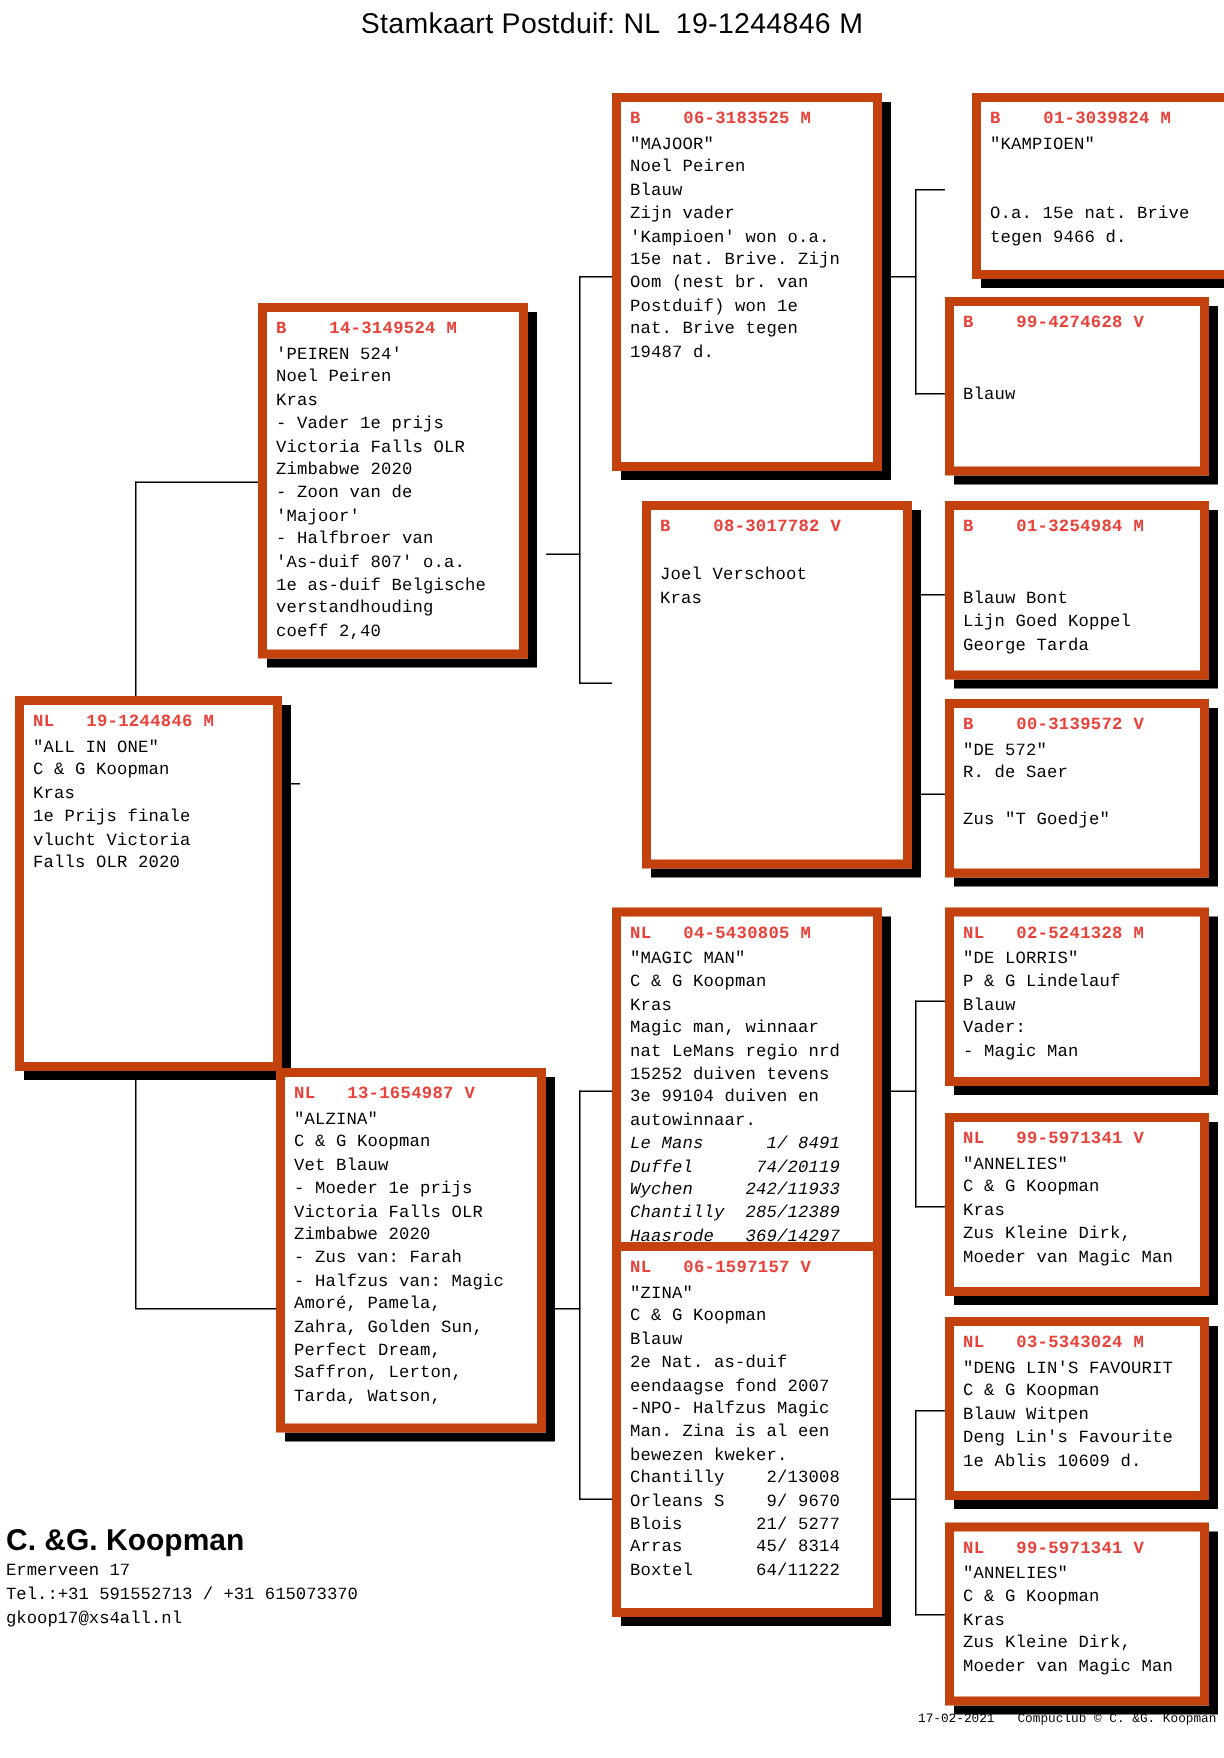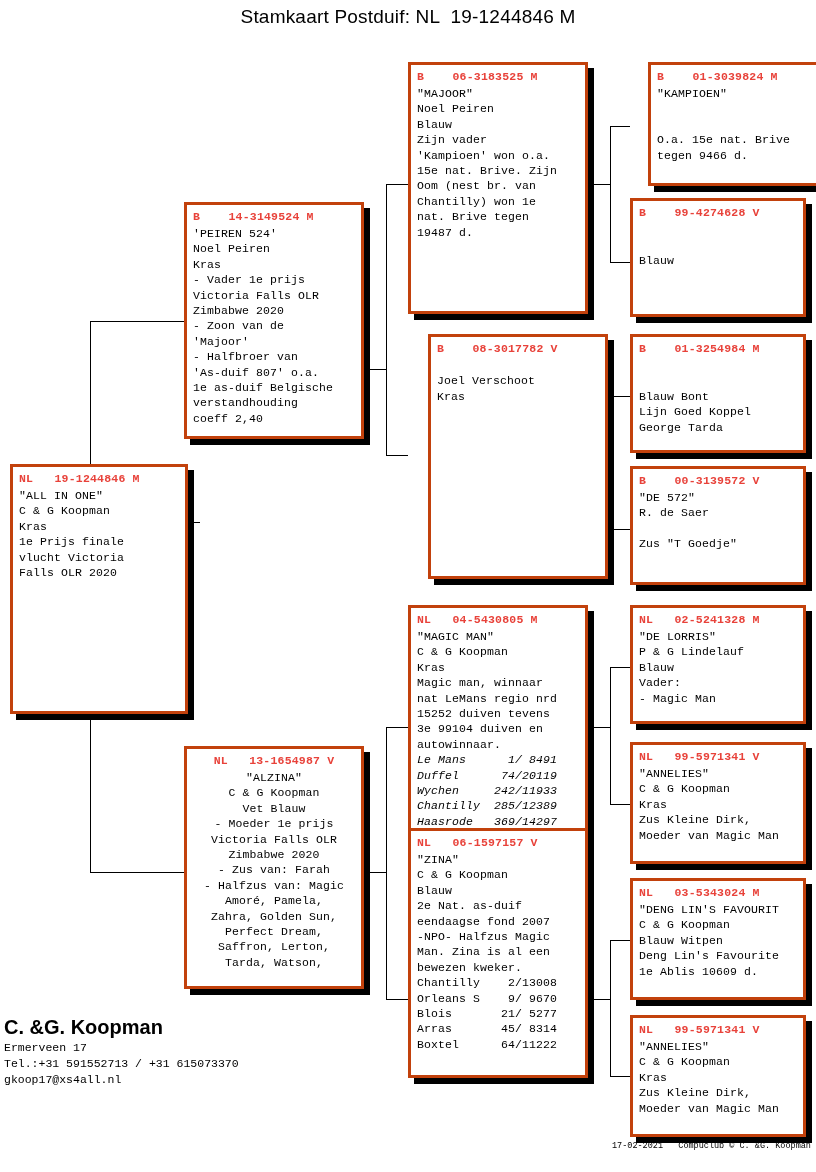--- a/index.html
+++ b/index.html
@@ -13,21 +13,21 @@
 
   .title{
     position:absolute;left:0;top:6px;width:816px;text-align:center;
     font-family:"Liberation Sans","DejaVu Sans",sans-serif;
     font-size:19px;letter-spacing:0.2px;color:#000;white-space:pre;
   }
 
   
   .box{
     position:absolute;box-sizing:border-box;
-    background:#ffffff;border:3px solid #c2410c;
+    background:#ffffff;border:6px solid #c2410c;
     box-shadow:6px 6px 0 0 #000;
     padding:4px 6px 3px 6px;
     overflow:hidden;
   }
   .ring{
     color:#e8423a;font-weight:bold;font-size:11.5px;line-height:15px;
     white-space:pre;letter-spacing:0.2px;
   }
   .lines{
     font-size:11.5px;line-height:15.4px;color:#000;white-space:pre;
@@ -100,33 +100,33 @@
   <div class="ln lnv" style="left:610px;top:940px;height:60px;"></div>
   <div class="ln lnh" style="left:610px;top:940px;width:20px;"></div>
   <div class="ln lnv" style="left:610px;top:999px;height:78px;"></div>
   <div class="ln lnh" style="left:610px;top:1076px;width:20px;"></div>
 
   <div class="box" style="left:10px;top:464px;width:178px;height:250px;">
     <div class="ring">NL   19-1244846 M</div>
     <div class="lines"><div>"ALL IN ONE"</div><div>C &amp; G Koopman</div><div>Kras</div><div>1e Prijs finale</div><div>vlucht Victoria</div><div>Falls OLR 2020</div></div>
   </div>
 
-  <div class="box" style="left:184px;top:202px;width:180px;height:237px;">
+  <div class="box" style="left:172px;top:202px;width:180px;height:237px;">
     <div class="ring">B    14-3149524 M</div>
     <div class="lines"><div>'PEIREN 524'</div><div>Noel Peiren</div><div>Kras</div><div>- Vader 1e prijs</div><div>Victoria Falls OLR</div><div>Zimbabwe 2020</div><div>- Zoon van de</div><div>'Majoor'</div><div>- Halfbroer van</div><div>'As-duif 807' o.a.</div><div>1e as-duif Belgische</div><div>verstandhouding</div><div>coeff 2,40</div></div>
   </div>
 
-  <div class="box" style="left:184px;top:746px;width:180px;height:243px;text-align:center;">
+  <div class="box" style="left:184px;top:712px;width:180px;height:243px;">
     <div class="ring">NL   13-1654987 V</div>
     <div class="lines"><div>"ALZINA"</div><div>C &amp; G Koopman</div><div>Vet Blauw</div><div>- Moeder 1e prijs</div><div>Victoria Falls OLR</div><div>Zimbabwe 2020</div><div>- Zus van: Farah</div><div>- Halfzus van: Magic</div><div>Amoré, Pamela,</div><div>Zahra, Golden Sun,</div><div>Perfect Dream,</div><div>Saffron, Lerton,</div><div>Tarda, Watson,</div></div>
   </div>
 
   <div class="box" style="left:408px;top:62px;width:180px;height:252px;">
     <div class="ring">B    06-3183525 M</div>
-    <div class="lines"><div>"MAJOOR"</div><div>Noel Peiren</div><div>Blauw</div><div>Zijn vader</div><div>'Kampioen' won o.a.</div><div>15e nat. Brive. Zijn</div><div>Oom (nest br. van</div><div>Chantilly) won 1e</div><div>nat. Brive tegen</div><div>19487 d.</div></div>
+    <div class="lines"><div>"MAJOOR"</div><div>Noel Peiren</div><div>Blauw</div><div>Zijn vader</div><div>'Kampioen' won o.a.</div><div>15e nat. Brive. Zijn</div><div>Oom (nest br. van</div><div>Postduif) won 1e</div><div>nat. Brive tegen</div><div>19487 d.</div></div>
   </div>
 
   <div class="box" style="left:428px;top:334px;width:180px;height:245px;">
     <div class="ring">B    08-3017782 V</div>
     <div class="lines"><div>&nbsp;</div><div>Joel Verschoot</div><div>Kras</div></div>
   </div>
 
   <div class="box" style="left:408px;top:605px;width:180px;height:250px;">
     <div class="ring">NL   04-5430805 M</div>
     <div class="lines"><div>"MAGIC MAN"</div><div>C &amp; G Koopman</div><div>Kras</div><div>Magic man, winnaar</div><div>nat LeMans regio nrd</div><div>15252 duiven tevens</div><div>3e 99104 duiven en</div><div>autowinnaar.</div></div>

